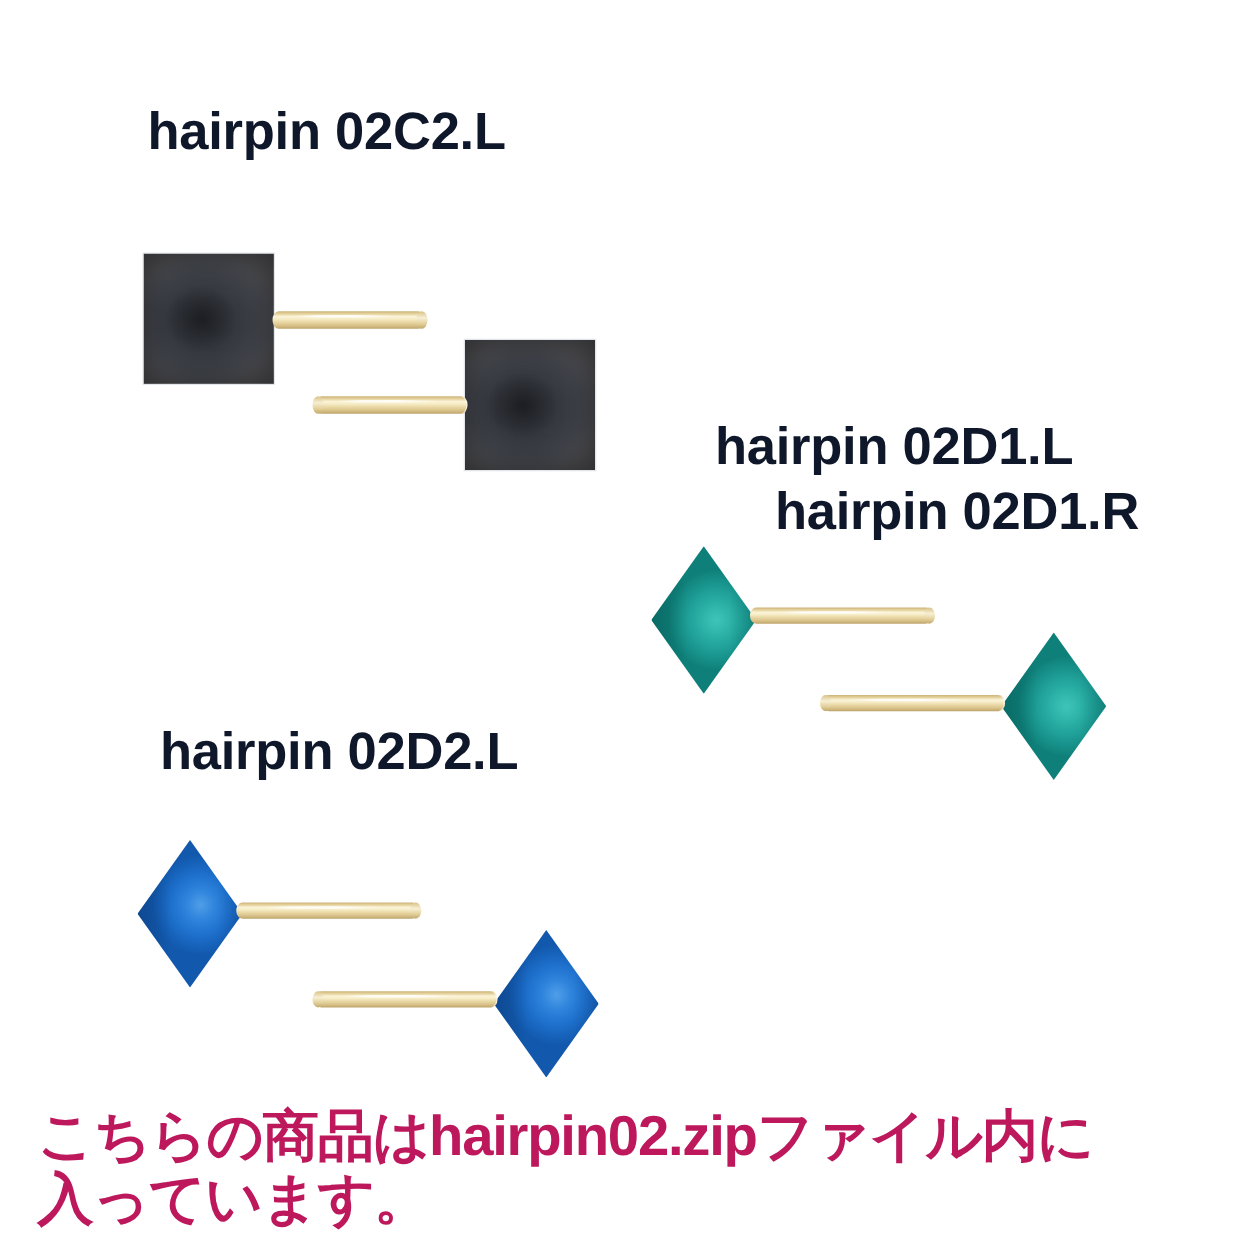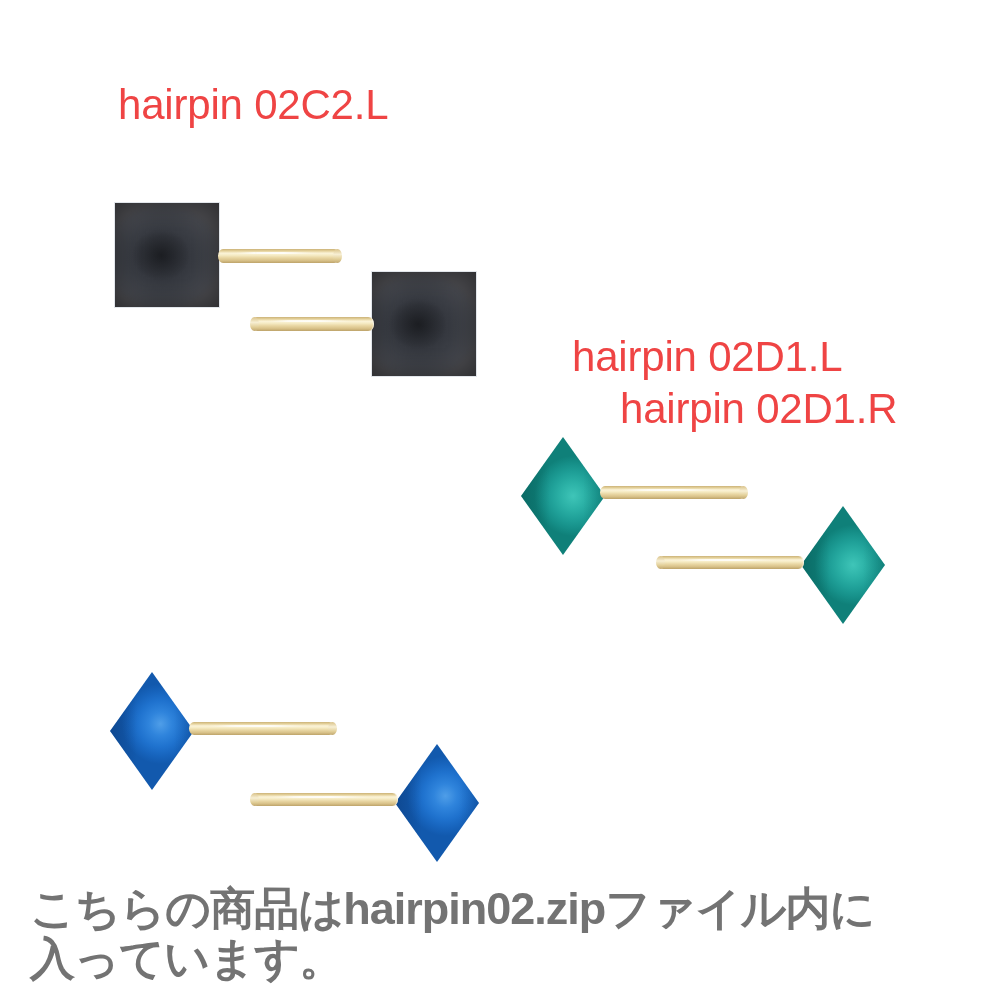--- a/index.html
+++ b/index.html
@@ -12,31 +12,31 @@
     width: 1000px;
     height: 1000px;
     background: #ffffff;
     overflow: hidden;
     font-family: "Liberation Sans", "DejaVu Sans", sans-serif;
   }
 
   
   .label {
     position: absolute;
-    color: #ef4444;
+    color: #0f172a;
     font-family: "Liberation Sans", "DejaVu Sans", sans-serif;
     font-size: 42px;
     line-height: 46px;
-    font-weight: 400;
+    font-weight: 700;
     white-space: nowrap;
     letter-spacing: -0.2px;
   }
   .caption {
     position: absolute;
-    color: #737373;
+    color: #be185d;
     font-family: "Liberation Sans", "DejaVu Sans", sans-serif;
     font-size: 45px;
     line-height: 50px;
     font-weight: 700;
     white-space: nowrap;
     letter-spacing: -1px;
   }
 
   
   .pin-group { position: absolute; }
@@ -155,20 +155,21 @@
     <div class="rod" style="left:600px; top:486px; width:146px; height:13px;"></div>
     <div class="rod-cap" style="left:739px; top:486px; height:13px;"></div>
   </div>
 
   <div class="pin-group" style="left:0; top:0;">
     <div class="head-diamond diamond-teal" style="left:801px; top:506px; width:84px; height:118px;"></div>
     <div class="rod" style="left:658px; top:556px; width:146px; height:13px;"></div>
     <div class="rod-cap" style="left:656px; top:556px; height:13px;"></div>
   </div>
 
+  <div class="label" style="left:128px; top:578px;">hairpin 02D2.L</div>
 
   <div class="pin-group" style="left:0; top:0;">
     <div class="head-diamond diamond-blue" style="left:110px; top:672px; width:84px; height:118px;"></div>
     <div class="rod" style="left:189px; top:722px; width:146px; height:13px;"></div>
     <div class="rod-cap" style="left:328px; top:722px; height:13px;"></div>
   </div>
 
   <div class="pin-group" style="left:0; top:0;">
     <div class="head-diamond diamond-blue" style="left:395px; top:744px; width:84px; height:118px;"></div>
     <div class="rod" style="left:252px; top:793px; width:146px; height:13px;"></div>

